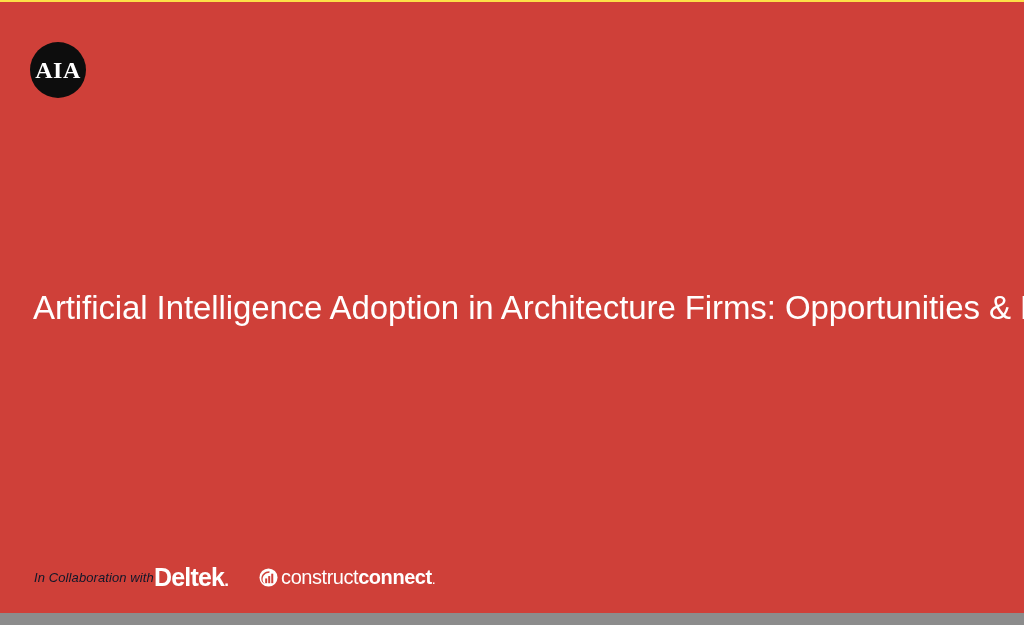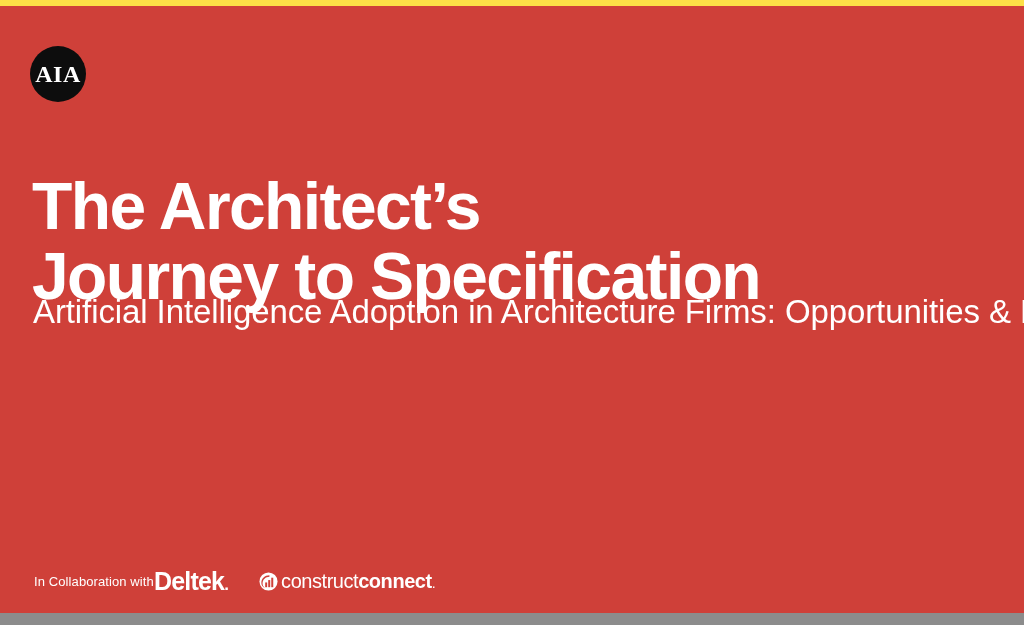--- a/index.html
+++ b/index.html
@@ -22,21 +22,21 @@
 
   
   .canvas {
     position: absolute;
     left: 0;
     top: 0;
     width: 1024px;
     height: 613px;
     background: #cf4039;
     box-sizing: border-box;
-    border-top: 6px solid #fde047;
+    border-top: 2px solid #fde047;
   }
 
   
   .bottom-band {
     position: absolute;
     left: 0;
     top: 613px;
     width: 1024px;
     height: 12px;
     background: #8c8c8c;
@@ -100,25 +100,26 @@
   
   .footer {
     position: absolute;
     left: 34px;
     top: 560px;
     display: flex;
     align-items: center;
     height: 30px;
   }
   .collab-label {
-    color: #ffffff;
+    color: #0f172a;
     font-family: "Liberation Sans", sans-serif;
     font-size: 13px;
     letter-spacing: 0.1px;
     white-space: nowrap;
+    font-style: italic;
   }
 
   .deltek-logo {
     color: #ffffff;
     font-family: "Liberation Sans", sans-serif;
     font-weight: bold;
     font-size: 25px;
     letter-spacing: -0.8px;
     line-height: 1;
     white-space: nowrap;
@@ -155,24 +156,20 @@
 <body>
 
 <div id="slide">
 
   <div class="canvas">
 
     <div class="aia-logo">
       <span class="aia-text">AIA</span>
     </div>
 
-    <h1 class="headline">
-      <span class="line">The Architect’s</span>
-      <span class="line">Journey to Specification</span>
-    </h1>
 
     <div class="subtitle">Artificial Intelligence Adoption in Architecture Firms: Opportunities &amp; Risks</div>
 
     <div class="footer">
 
       <span class="collab-label">In Collaboration with</span>
 
       <span class="deltek-logo"><span>Deltek</span><span class="dot">.</span></span>
 
       <span class="cc-logo">

